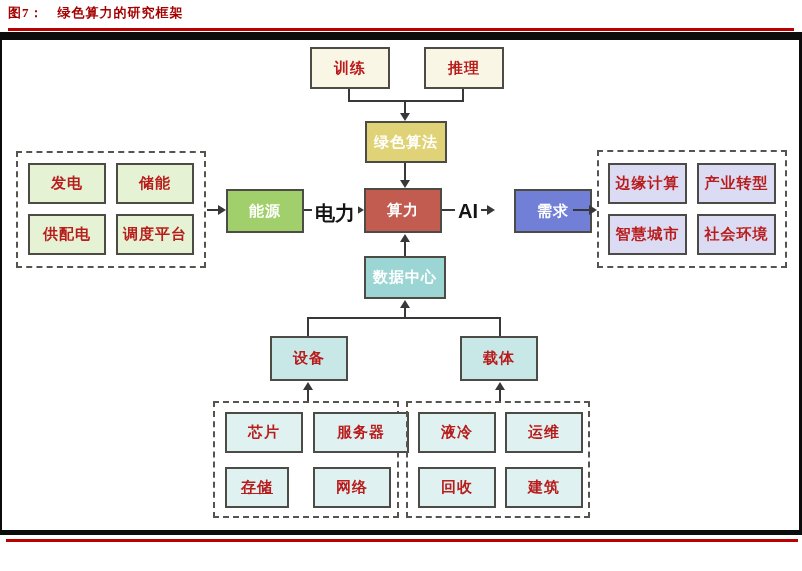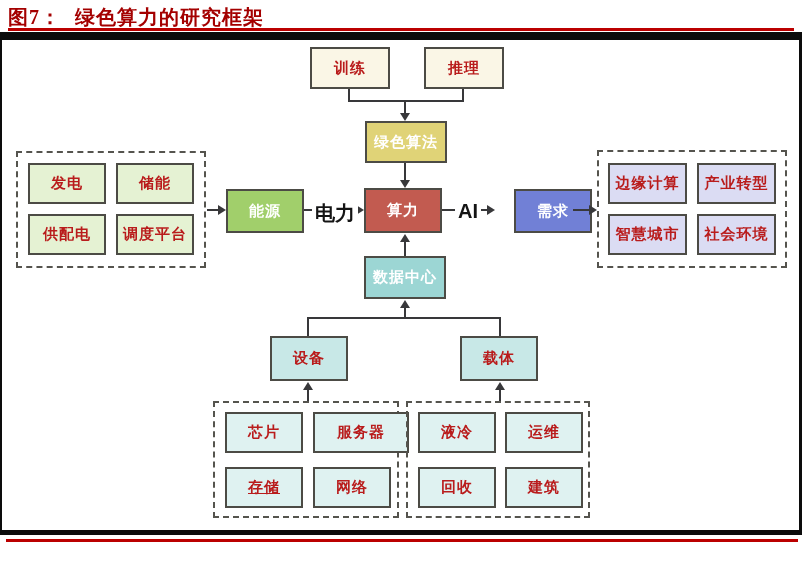--- a/index.html
+++ b/index.html
@@ -4,21 +4,21 @@
 <style>
   * { margin:0; padding:0; box-sizing:border-box; }
   body { background:#fff; }
   .page {
     position:relative; width:802px; height:571px; background:#ffffff;
     font-family:"Liberation Sans", sans-serif; overflow:hidden;
   }
   .caption {
     position:absolute; left:8px; top:4px; display:flex; align-items:baseline;
     font-family:"Liberation Serif", serif; font-weight:bold;
-    font-size:20px; color:#A40000; letter-spacing:1px;
+    font-size:13px; color:#A40000; letter-spacing:1px;
   }
   .caption .fig-title { margin-left:14px; }
   .rule { position:absolute; background:#BB0000; height:3px; }
   .rule.top { left:8px; top:28px; width:786px; }
   .rule.bottom { left:6px; top:539px; width:792px; }
   .frame {
     position:absolute; left:0; top:32px; width:802px; height:503px;
     border-style:solid; border-color:#0C0C0C; border-width:8px 3px 5px 2px;
     background:#ffffff;
   }
@@ -124,21 +124,21 @@
   <div class="bx cyan" style="left:460px; top:336px; width:78px; height:45px;">载体</div>
 
   <div class="ar up" style="left:303px; top:382px;"></div>
   <div class="ln" style="left:307px; top:389px; width:2px; height:13px;"></div>
   <div class="ar up" style="left:495px; top:382px;"></div>
   <div class="ln" style="left:499px; top:389px; width:2px; height:13px;"></div>
 
   <div class="grp" style="left:213px; top:401px; width:186px; height:117px;"></div>
   <div class="bx lcyan" style="left:225px; top:412px; width:78px; height:41px;">芯片</div>
   <div class="bx lcyan" style="left:313px; top:412px; width:96px; height:41px;">服务器</div>
-  <div class="bx lcyan" style="left:225px; top:467px; width:78px; height:41px;text-decoration:underline;">存储</div>
+  <div class="bx lcyan" style="left:225px; top:467px; width:64px; height:41px;text-decoration:underline;">存储</div>
   <div class="bx lcyan" style="left:313px; top:467px; width:78px; height:41px;">网络</div>
 
   <div class="grp" style="left:406px; top:401px; width:184px; height:117px;"></div>
   <div class="bx lcyan" style="left:418px; top:412px; width:78px; height:41px;">液冷</div>
   <div class="bx lcyan" style="left:505px; top:412px; width:78px; height:41px;">运维</div>
   <div class="bx lcyan" style="left:418px; top:467px; width:78px; height:41px;">回收</div>
   <div class="bx lcyan" style="left:505px; top:467px; width:78px; height:41px;">建筑</div>
 
   <div class="rule bottom"></div>
 </div>

